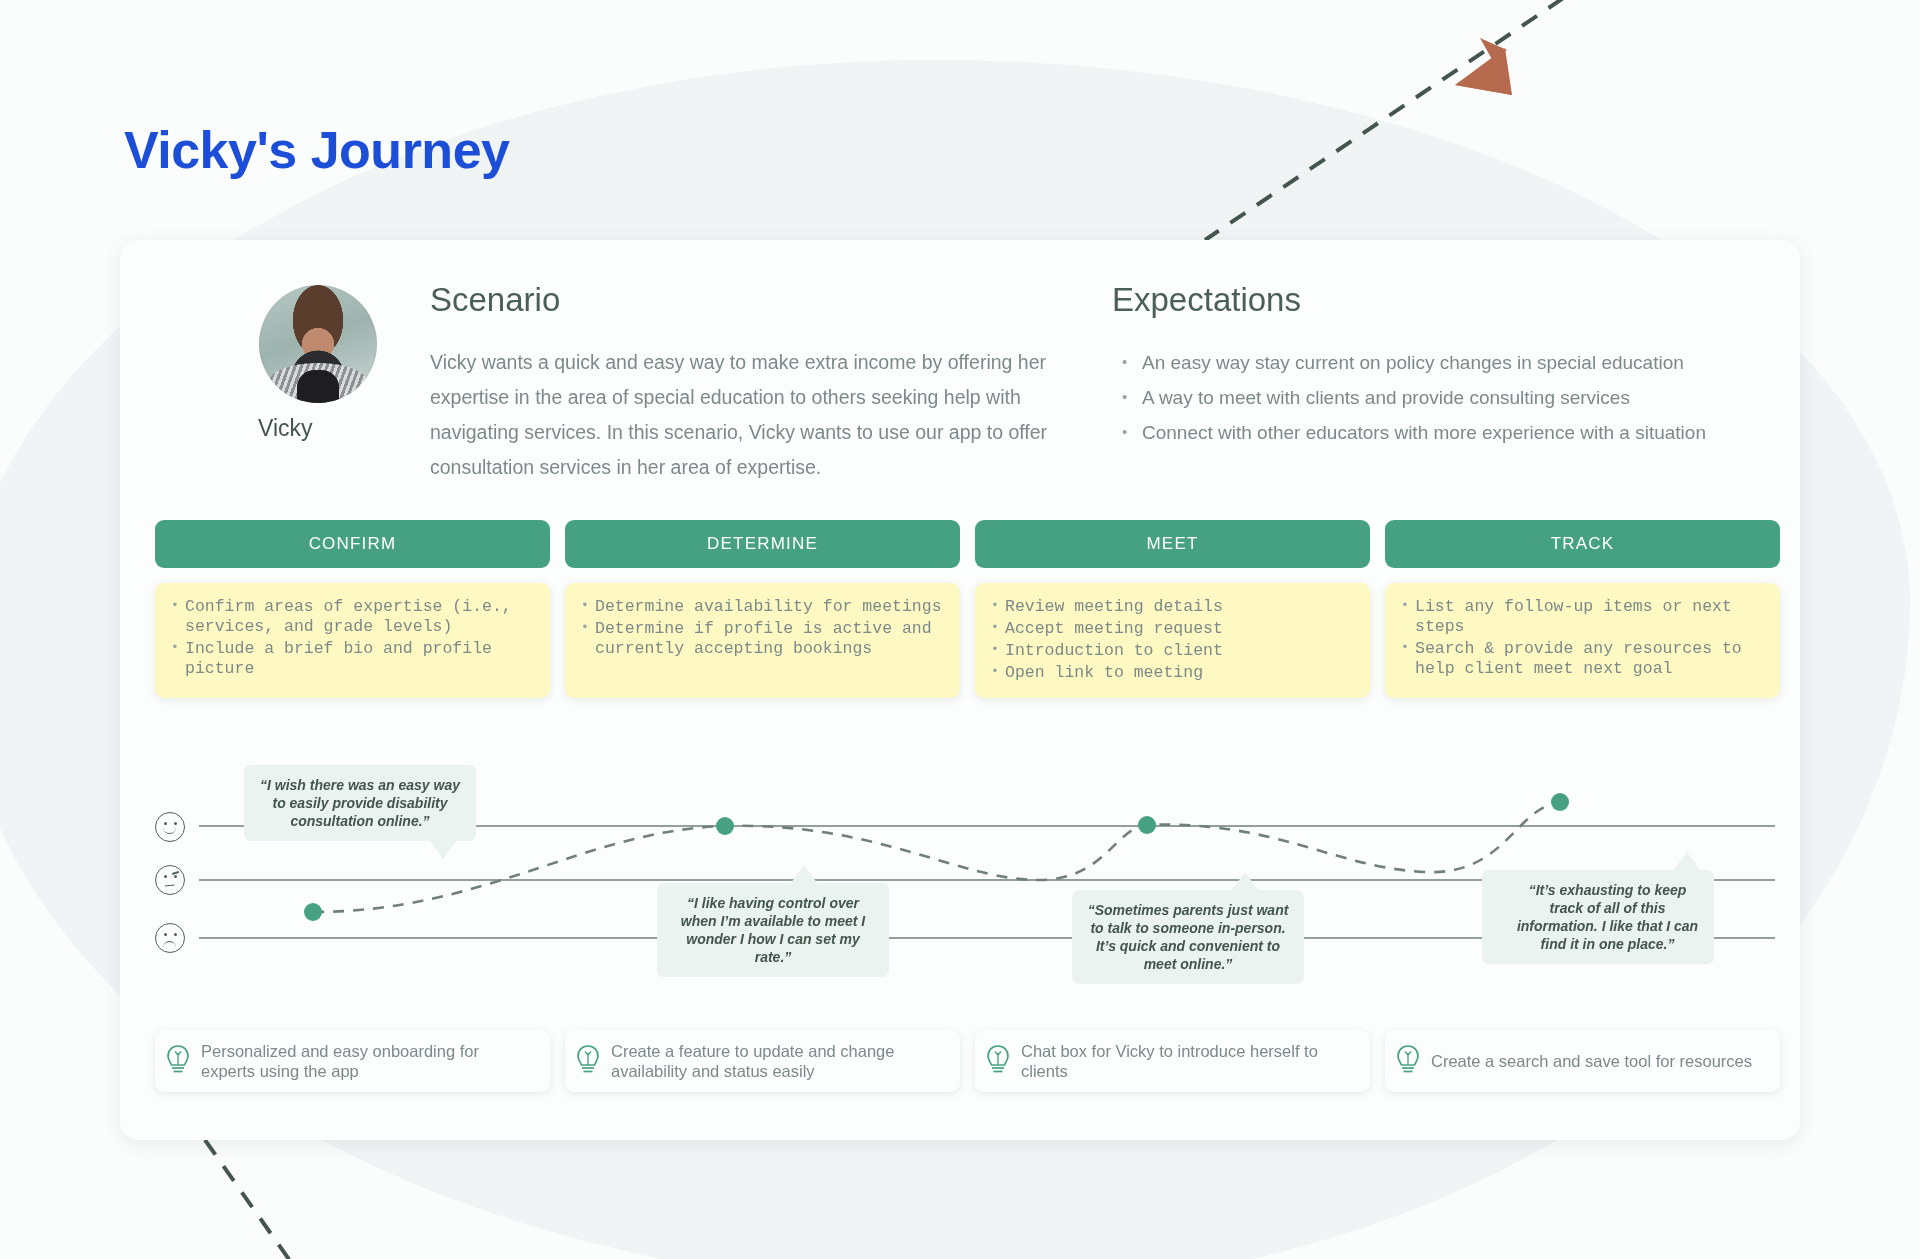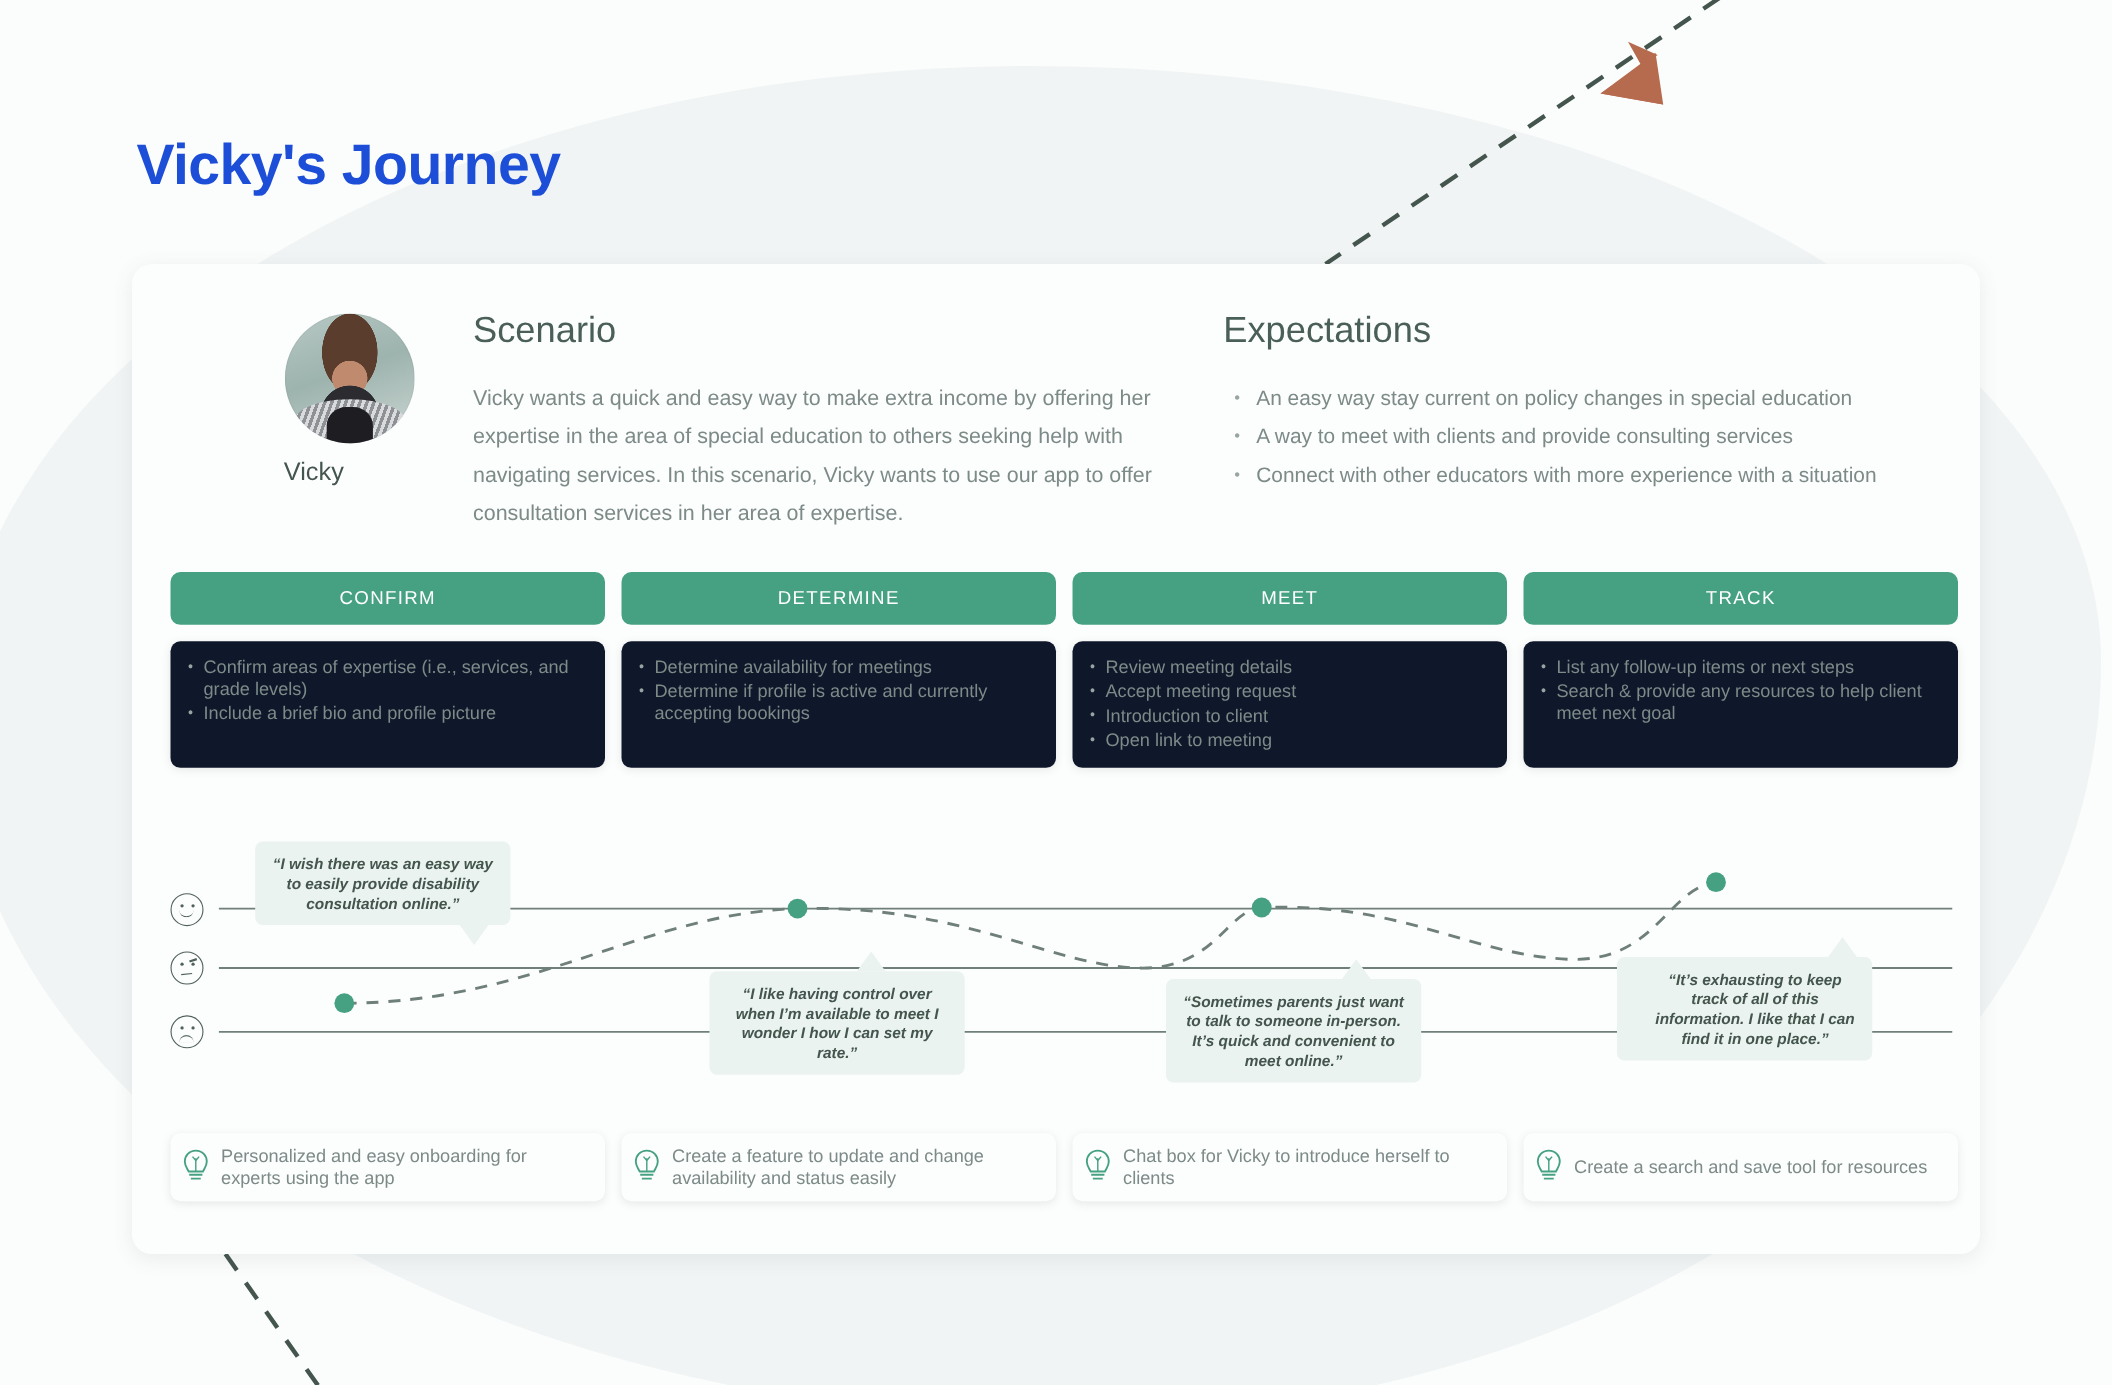--- a/index.html
+++ b/index.html
@@ -63,23 +63,23 @@
   .expect-list li::before{content:"•";position:absolute;left:0;top:-1px;font-size:15px;color:#98a5a3;}
 
   
   .phase{position:absolute;top:520px;z-index:4;}
   .phase-head{
     height:48px;border-radius:9px;background:#46a183;color:#ffffff;
     display:flex;align-items:center;justify-content:center;
     font-size:17px;letter-spacing:1.2px;
   }
   .phase-body{
-    margin-top:15px;height:115px;background:#0f172a;border-radius:9px;
+    margin-top:15px;height:115px;background:#fef9c3;border-radius:9px;
     box-shadow:0 2px 8px rgba(90,110,105,0.13);
-    padding:14px 18px 0 6px;box-sizing:border-box;
+    padding:14px 18px 0 6px;box-sizing:border-box;font-family:Liberation Mono, monospace;
   }
   .phase-body ul{margin:0;padding:0;list-style:none;}
   .phase-body li{
     position:relative;padding-left:24px;font-size:16.5px;line-height:20px;
     color:#7c8a88;margin-bottom:2px;
   }
   .phase-body li::before{content:"•";position:absolute;left:10px;top:-1px;font-size:13px;color:#98a5a3;}
 
   
   .journey{position:absolute;left:155px;top:760px;width:1620px;height:200px;z-index:4;}
@@ -94,21 +94,21 @@
   .face.happy .mouth{border-bottom:1.6px solid #4f6159;border-radius:0 0 13px 13px;}
   .face.sad .mouth{border-top:1.6px solid #4f6159;border-radius:13px 13px 0 0;top:17px;}
   .face.neutral .mouth{border-top:1.6px solid #4f6159;width:10px;left:9px;top:19px;transform:rotate(-6deg);}
   .face.neutral .brow{position:absolute;left:16px;top:6px;width:7px;height:1.6px;background:#4f6159;transform:rotate(-18deg);}
   .chart-svg{position:absolute;left:0;top:0;width:1620px;height:200px;}
 
   .bubble{
     position:absolute;background:#eaf3ef;border-radius:7px;z-index:6;
     padding:11px 13px;box-sizing:border-box;
     font-size:14px;line-height:18px;font-style:italic;font-weight:bold;
-    color:#44554e;text-align:center;
+    color:#44554e;text-align:center;margin-left:12px;
   }
   .bubble::after{
     content:"";position:absolute;width:0;height:0;
     border-left:13px solid transparent;border-right:13px solid transparent;
   }
   .bubble.down::after{bottom:-18px;border-top:18px solid #eaf3ef;}
   .bubble.up::after{top:-18px;border-bottom:18px solid #eaf3ef;}
 
   
   .opp{

